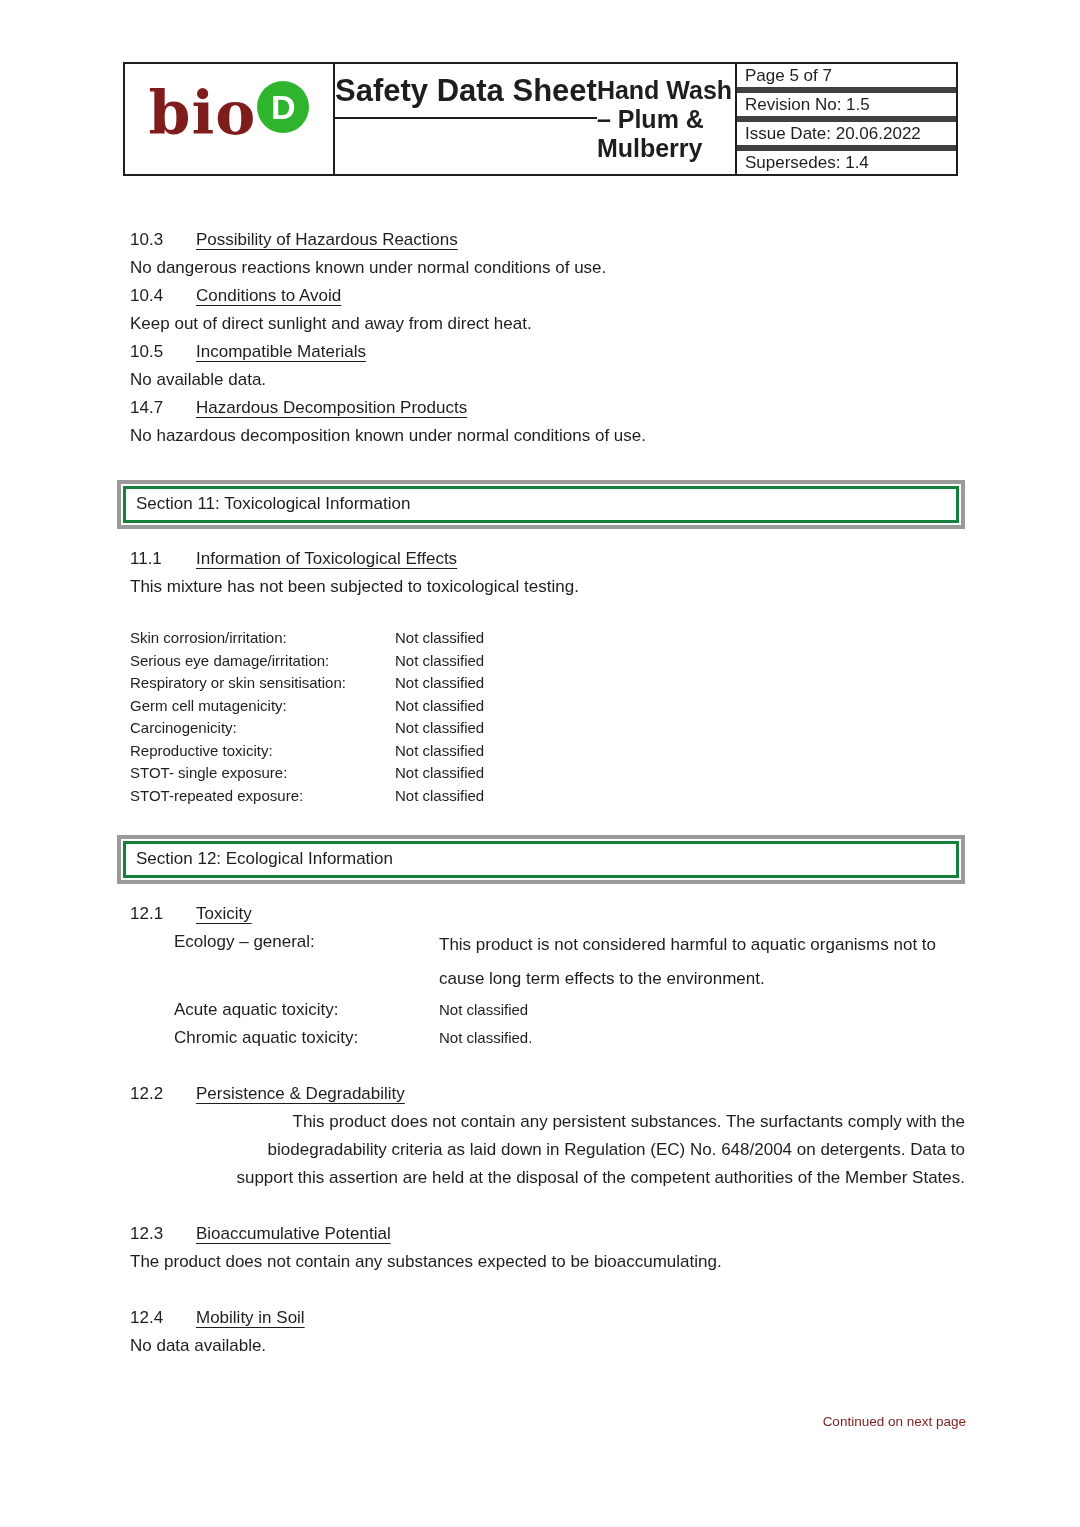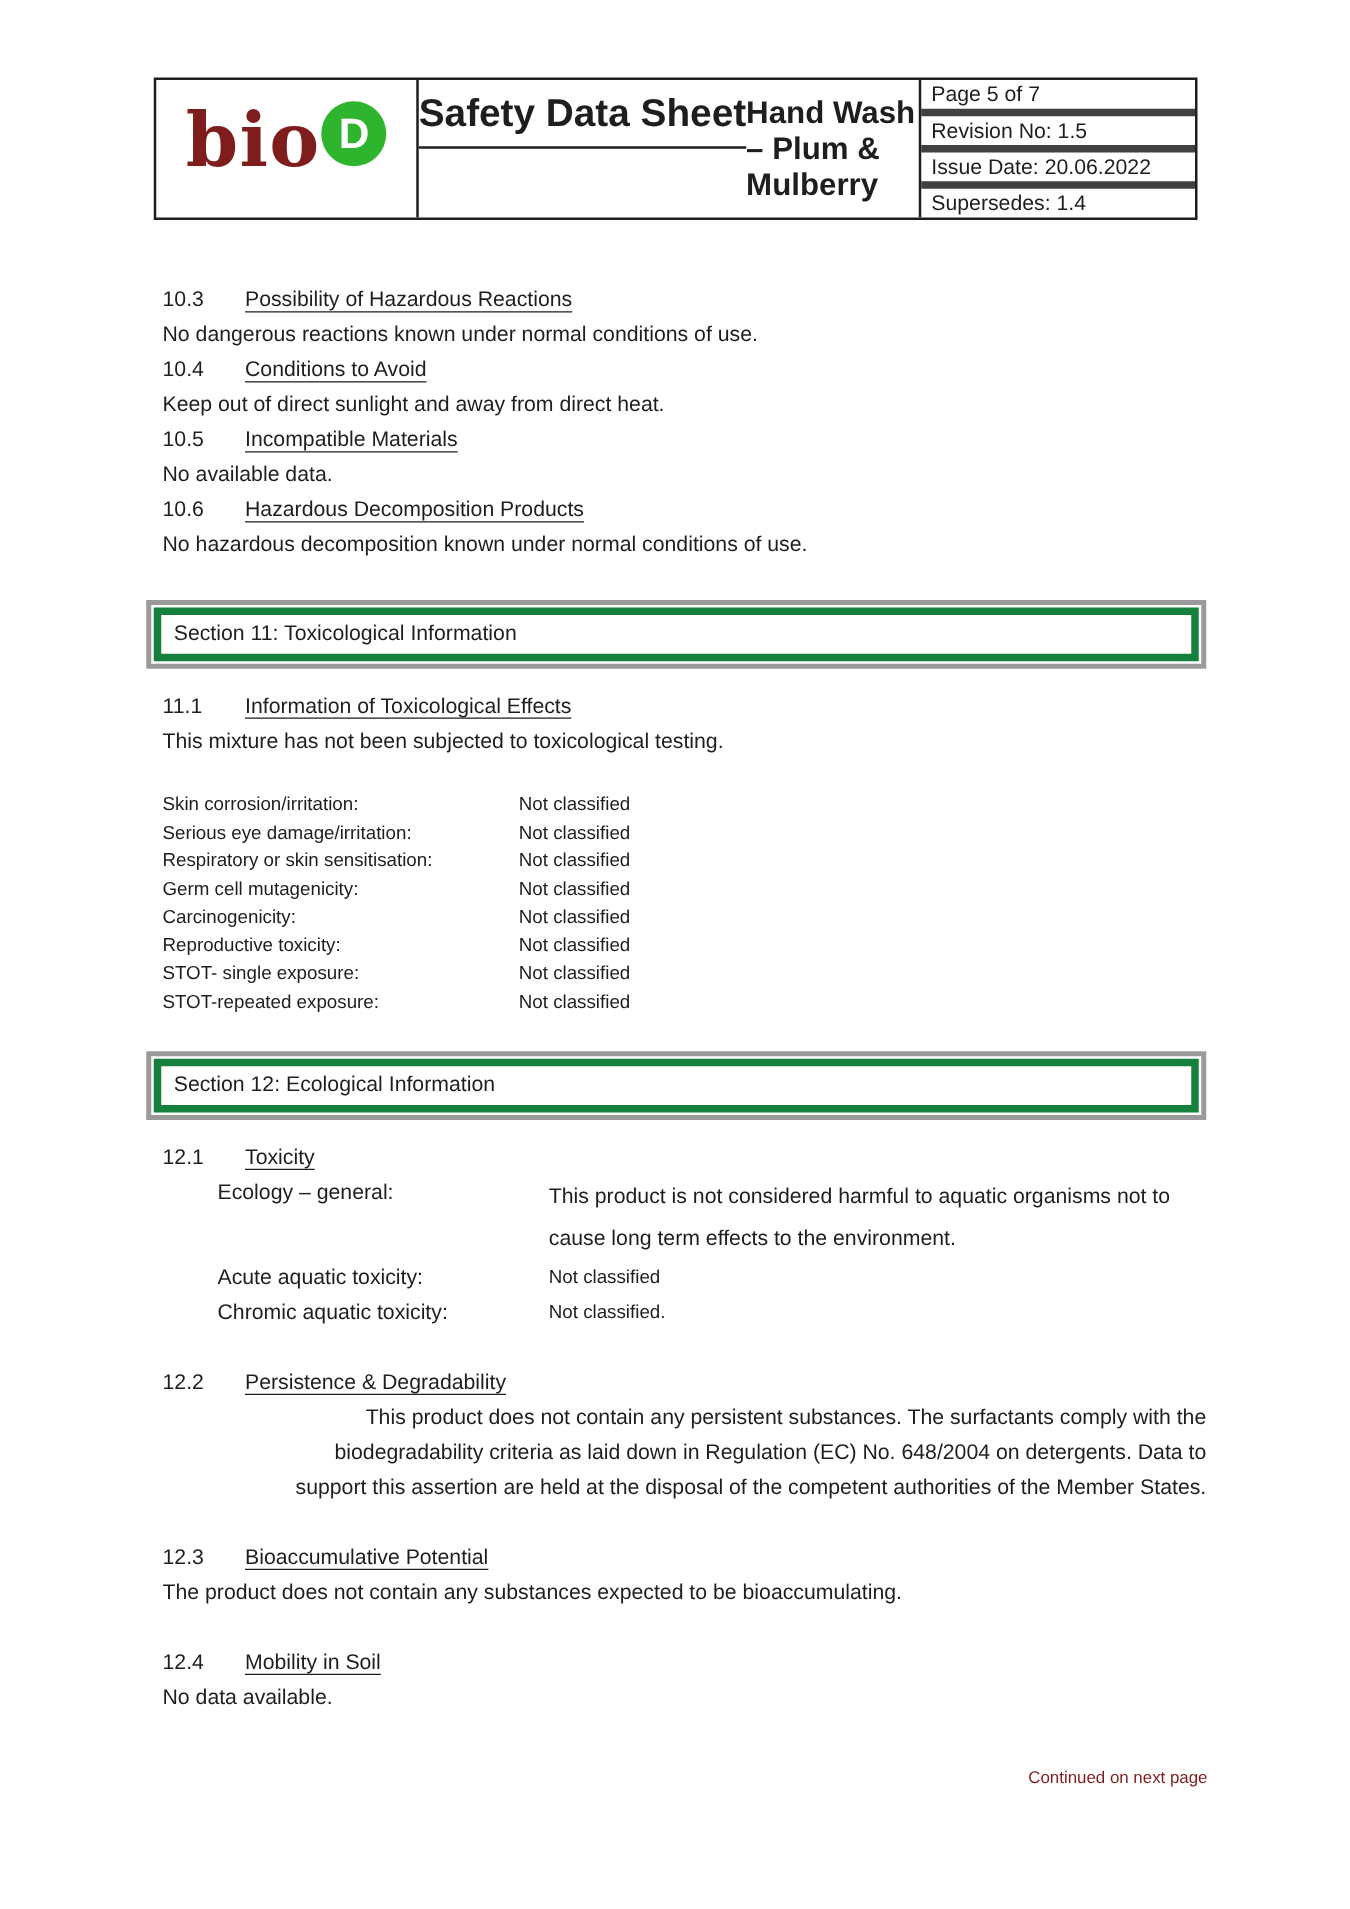--- a/index.html
+++ b/index.html
@@ -102,28 +102,28 @@
   .u { text-decoration: underline; text-underline-offset: 4px; }
   .gap28 { margin-top: 28px !important; }
 
   .secbox-outer {
     border: 4px solid #9a9a9a;
     background: #ffffff;
     padding: 2px;
     margin: 30px 0 16px -13px;
   }
   .secbox-inner {
-    border: 6px solid #15803d;
+    border: 3px solid #15803d;
     padding: 3px 10px 4px 10px;
     font-size: 17px;
     line-height: 24px;
   }
 
   .ctable { margin-top: 26px; font-size: 15px; line-height: 22.5px; }
-  .ctable .trow { display: flex; gap: 20px; }
+  .ctable .trow { display: flex; }
   .ctable .tlabel { width: 265px; flex: none; }
 
   .ecotable { margin-top: 0; }
   .ecotable .trow { display: flex; align-items: flex-start; }
   .ecotable .tlabel { width: 265px; flex: none; font-size: 17px; line-height: 28px; margin-left: 44px; }
   .eco-general-val { font-size: 17px; line-height: 34px; white-space: pre-line; }
   .eco-small-val { font-size: 15px; line-height: 28px; }
 
   .para { }
   .para-multi { white-space: pre-line; text-align: right; }
@@ -169,21 +169,21 @@
       <span class="h-num">10.4</span><span class="u">Conditions to Avoid</span>
     </div>
     <div class="para">Keep out of direct sunlight and away from direct heat.</div>
 
     <div class="h-row">
       <span class="h-num">10.5</span><span class="u">Incompatible Materials</span>
     </div>
     <div class="para">No available data.</div>
 
     <div class="h-row">
-      <span class="h-num">10.6</span><span class="u">Hazardous Decomposition Products</span>
+      <span class="h-num">14.7</span><span class="u">Hazardous Decomposition Products</span>
     </div>
     <div class="para">No hazardous decomposition known under normal conditions of use.</div>
 
     <div class="secbox-outer">
       <div class="secbox-inner">Section 11: Toxicological Information</div>
     </div>
 
     <div class="h-row">
       <span class="h-num">11.1</span><span class="u">Information of Toxicological Effects</span>
     </div>

